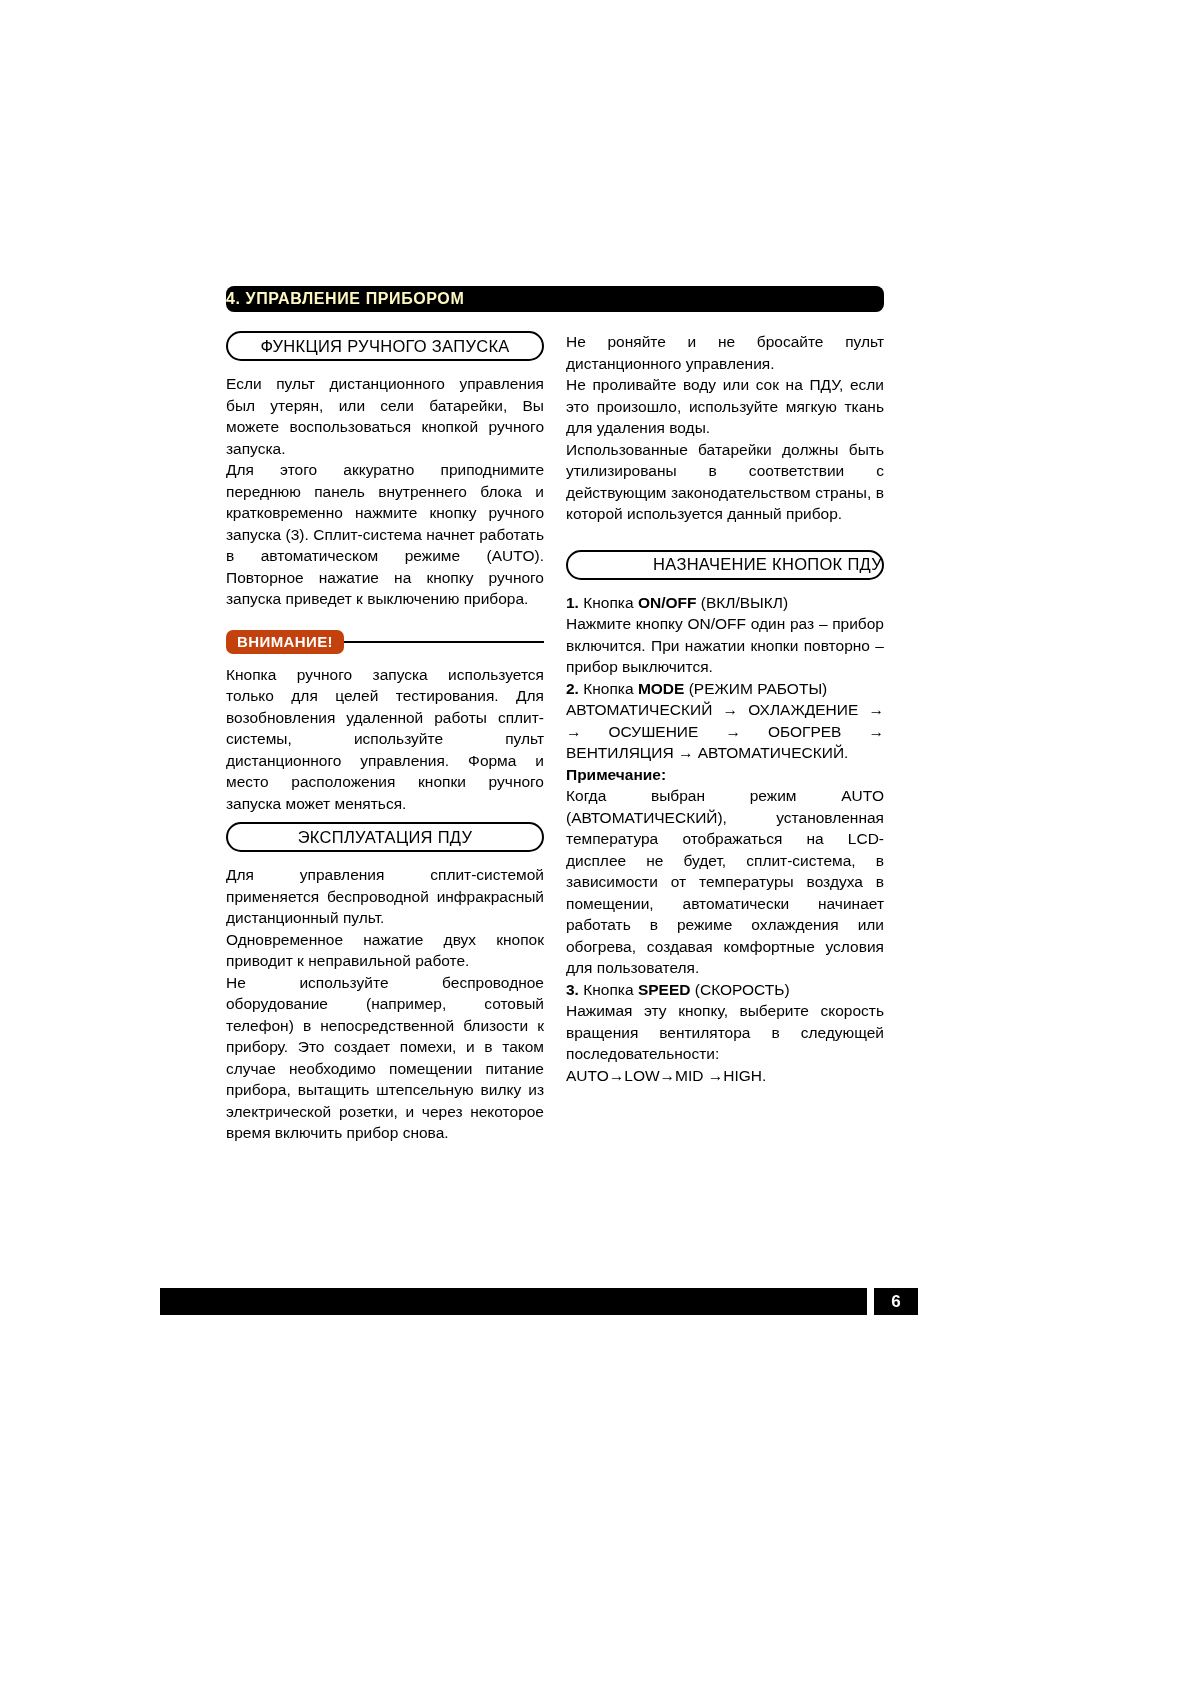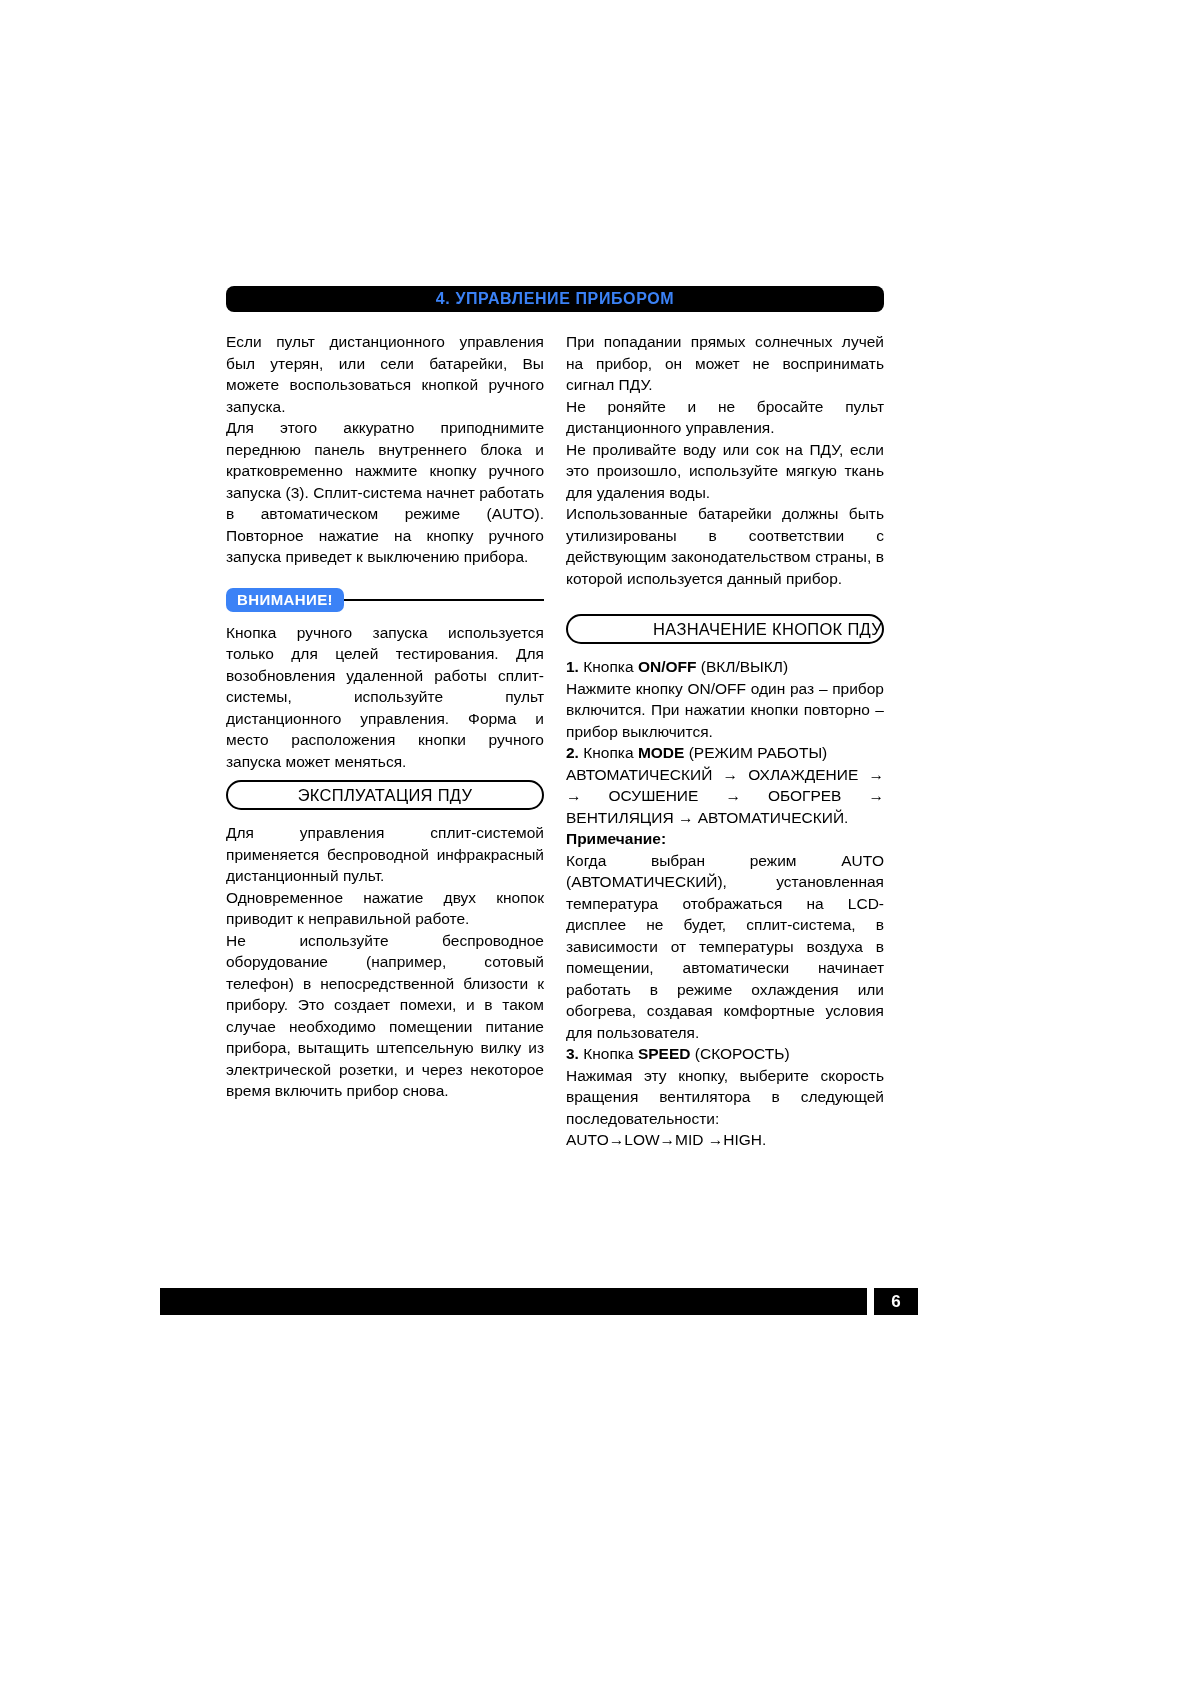--- a/index.html
+++ b/index.html
@@ -17,26 +17,26 @@
     overflow: hidden;
   }
   .content {
     position: absolute;
     left: 226px;
     top: 286px;
     width: 658px;
   }
   .header-bar {
     background: #000000;
-    color: #3b82f6;
+    color: #fef9c3;
     border-radius: 8px;
     height: 26px;
     display: flex;
     align-items: center;
-    justify-content: center;
+    justify-content: flex-start;
     font-weight: bold;
     font-size: 16px;
     letter-spacing: 0.6px;
   }
   .columns {
     display: flex;
     gap: 22px;
     margin-top: 19px;
     align-items: flex-start;
   }
@@ -61,21 +61,21 @@
     line-height: 21.5px;
     text-align: justify;
     margin: 0;
   }
   .warning-row {
     display: flex;
     align-items: center;
     margin: 20px 0 10px 0;
   }
   .warning-badge {
-    background: #3b82f6;
+    background: #c2410c;
     color: #ffffff;
     font-weight: bold;
     font-size: 15px;
     letter-spacing: 0.4px;
     padding: 3px 11px 4px 11px;
     border-radius: 7px;
     flex: 0 0 auto;
   }
   .warning-rule {
     flex: 1;
@@ -121,20 +121,23 @@
   <div class="content">
 
     <div class="header-bar">
       <span>4. УПРАВЛЕНИЕ ПРИБОРОМ</span>
     </div>
 
     <div class="columns">
 
       <div class="col">
 
+        <div class="section-title">
+          <span>ФУНКЦИЯ РУЧНОГО ЗАПУСКА</span>
+        </div>
 
         <p class="p">Если пульт дистанционного управления был утерян, или сели батарейки, Вы можете воспользоваться кнопкой ручного запуска.</p>
         <p class="p">Для этого аккуратно приподнимите переднюю панель внутреннего блока и кратковременно нажмите кнопку ручного запуска (3). Сплит-система начнет работать в автоматическом режиме (AUTO). Повторное нажатие на кнопку ручного запуска приведет к выключению прибора.</p>
 
         <div class="warning-row">
           <span class="warning-badge">ВНИМАНИЕ!</span>
           <span class="warning-rule"></span>
         </div>
 
         <p class="p">Кнопка ручного запуска используется только для целей тестирования. Для возобновления удаленной работы сплит-системы, используйте пульт дистанционного управления. Форма и место расположения кнопки ручного запуска может меняться.</p>
@@ -144,21 +147,20 @@
         </div>
 
         <p class="p">Для управления сплит-системой применяется беспроводной инфракрасный дистанционный пульт.</p>
         <p class="p">Одновременное нажатие двух кнопок приводит к неправильной работе.</p>
         <p class="p">Не используйте беспроводное оборудование (например, сотовый телефон) в непосредственной близости к прибору. Это создает помехи, и в таком случае необходимо помещении питание прибора, вытащить штепсельную вилку из электрической розетки, и через некоторое время включить прибор снова.</p>
 
       </div>
 
       <div class="col">
 
-        <p class="p">При попадании прямых солнечных лучей на прибор, он может не воспринимать сигнал ПДУ.</p>
         <p class="p">Не роняйте и не бросайте пульт дистанционного управления.</p>
         <p class="p">Не проливайте воду или сок на ПДУ, если это произошло, используйте мягкую ткань для удаления воды.</p>
         <p class="p">Использованные батарейки должны быть утилизированы в соответствии с действующим законодательством страны, в которой используется данный прибор.</p>
 
         <div class="section-title mt-title">
           <span>НАЗНАЧЕНИЕ КНОПОК ПДУ</span>
         </div>
 
         <p class="p"><b>1.</b><span> Кнопка </span><b>ON/OFF</b><span> (ВКЛ/ВЫКЛ)</span></p>
         <p class="p">Нажмите кнопку ON/OFF один раз – прибор включится. При нажатии кнопки повторно – прибор выключится.</p>

